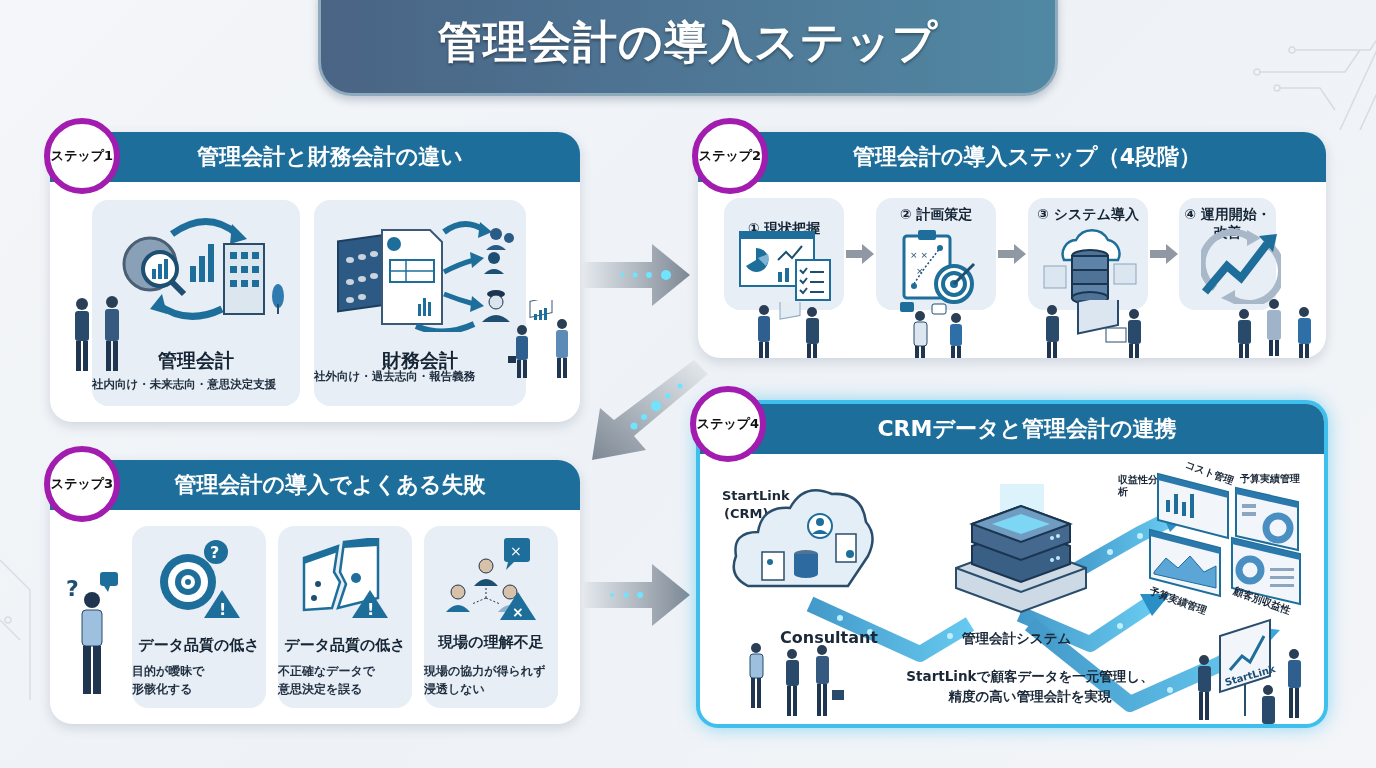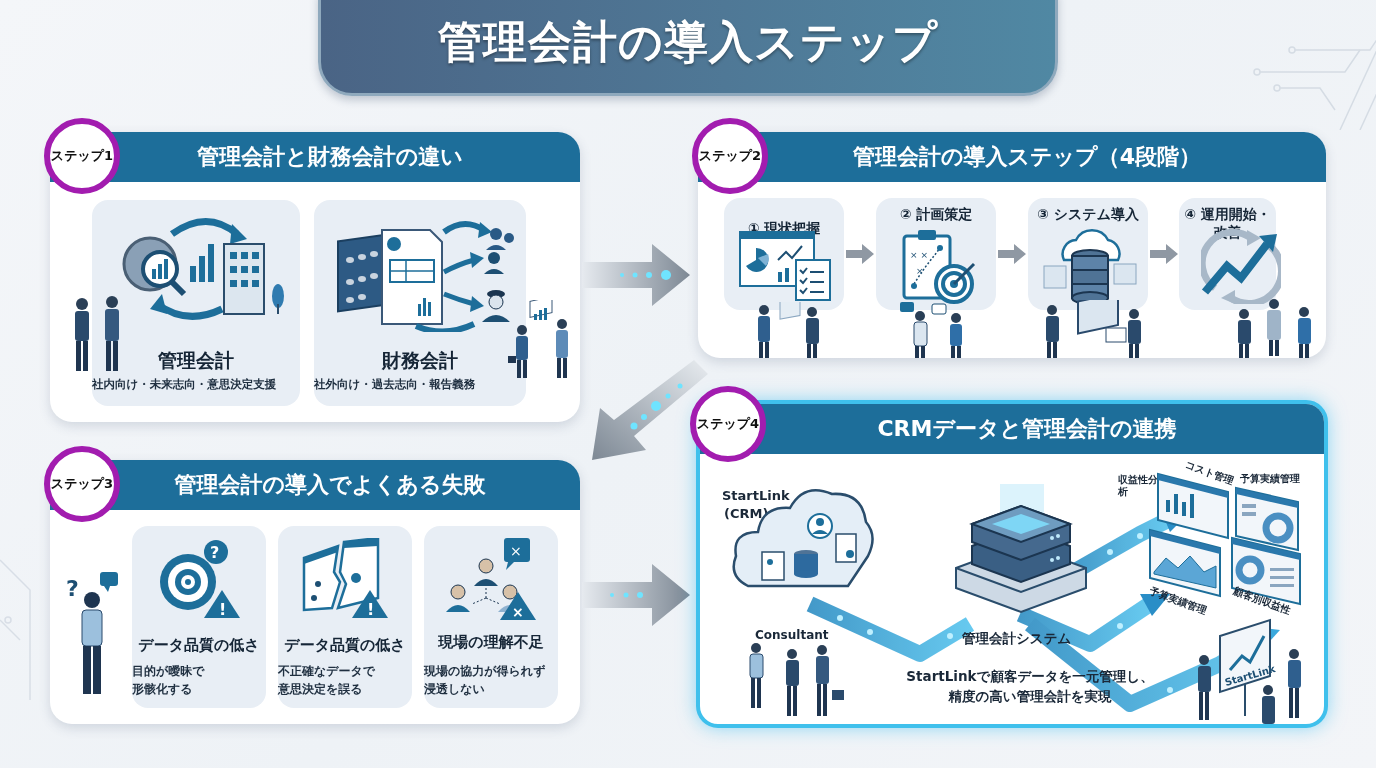--- a/index.html
+++ b/index.html
@@ -127,21 +127,21 @@
       <circle cx="162" cy="22" r="6" fill="#2a5a86"></circle>
         <path d="M152 38 Q162 28 172 38 Z" fill="#2a5a86"></path>
       <circle cx="175" cy="26" r="5" fill="#2a5a86"></circle>
       <circle cx="160" cy="46" r="6" fill="#1d4f73"></circle>
         <path d="M150 62 Q160 52 170 62 Z" fill="#1d4f73"></path>
       <ellipse cx="162" cy="82" rx="9" ry="4" fill="#1b3550"></ellipse>
         <circle cx="162" cy="90" r="7" fill="#dbe4ed" stroke="#1b3550"></circle>
         <path d="M148 110 Q162 96 176 110 Z" fill="#1d4f73"></path>
     </svg>
     <div class="t" style="top:148px;font-size:19px">財務会計</div>
-    <div class="s" style="top:176px;font-size:11.5px">社外向け・過去志向・報告義務</div>
+    <div class="s" style="top:168px;font-size:11.5px">社外向け・過去志向・報告義務</div>
   </div>
   <svg class="ic" style="left:458px;top:168px" width="70" height="80" viewBox="0 0 70 80">
     <rect x="22" y="6" width="22" height="16" fill="#fff" stroke="#3a5878" transform="skewY(-12)"></rect>
       <rect x="26" y="14" width="3" height="6" fill="#1d6e9a"></rect>
       <rect x="31" y="10" width="3" height="10" fill="#1d6e9a"></rect>
       <rect x="36" y="8" width="3" height="12" fill="#1d6e9a"></rect>
     <circle cx="14" cy="30" r="5" fill="#2a3f56"></circle>
       <rect x="8" y="36" width="12" height="24" rx="3" fill="#2f5f8e"></rect>
       <rect x="9" y="60" width="4" height="18" fill="#1f3550"></rect>
       <rect x="15" y="60" width="4" height="18" fill="#1f3550"></rect>
@@ -446,21 +446,21 @@
       <path d="M84 58 Q92 50 100 58 Z" fill="#1d6e9a"></path>
     <rect x="34" y="76" width="22" height="28" fill="#fff" stroke="#2a4d6c" stroke-width="1.5"></rect>
       <circle cx="42" cy="86" r="3" fill="#1d6e9a"></circle>
     <ellipse cx="78" cy="78" rx="12" ry="4" fill="#4f7396"></ellipse>
       <rect x="66" y="78" width="24" height="20" fill="#2d6a9f"></rect>
       <ellipse cx="78" cy="98" rx="12" ry="4" fill="#2d6a9f"></ellipse>
     <rect x="108" y="58" width="20" height="28" fill="#fff" stroke="#2a4d6c" stroke-width="1.5"></rect>
       <circle cx="122" cy="78" r="4" fill="#1d6e9a"></circle>
   </svg>
 
-  <div class="label-sm" style="left:55px;top:224px;font-size:12px">Consultant</div>
+  <div class="label-sm" style="left:80px;top:224px;font-size:16px">Consultant</div>
   <svg class="ic" style="left:44px;top:234px" width="120" height="84" viewBox="0 0 120 84">
     <circle cx="12" cy="10" r="5" fill="#2a3f56"></circle>
       <rect x="6" y="16" width="13" height="24" rx="3" fill="#9cc0dd" stroke="#2a4a6c"></rect>
       <rect x="7" y="40" width="4" height="30" fill="#1f3550"></rect>
       <rect x="13" y="40" width="4" height="30" fill="#1f3550"></rect>
     <circle cx="48" cy="16" r="5" fill="#2a3f56"></circle>
       <rect x="42" y="22" width="13" height="26" rx="3" fill="#2a4a6c"></rect>
       <rect x="43" y="48" width="4" height="30" fill="#1f3550"></rect>
       <rect x="49" y="48" width="4" height="30" fill="#1f3550"></rect>
     <circle cx="78" cy="12" r="5" fill="#2a3f56"></circle>

